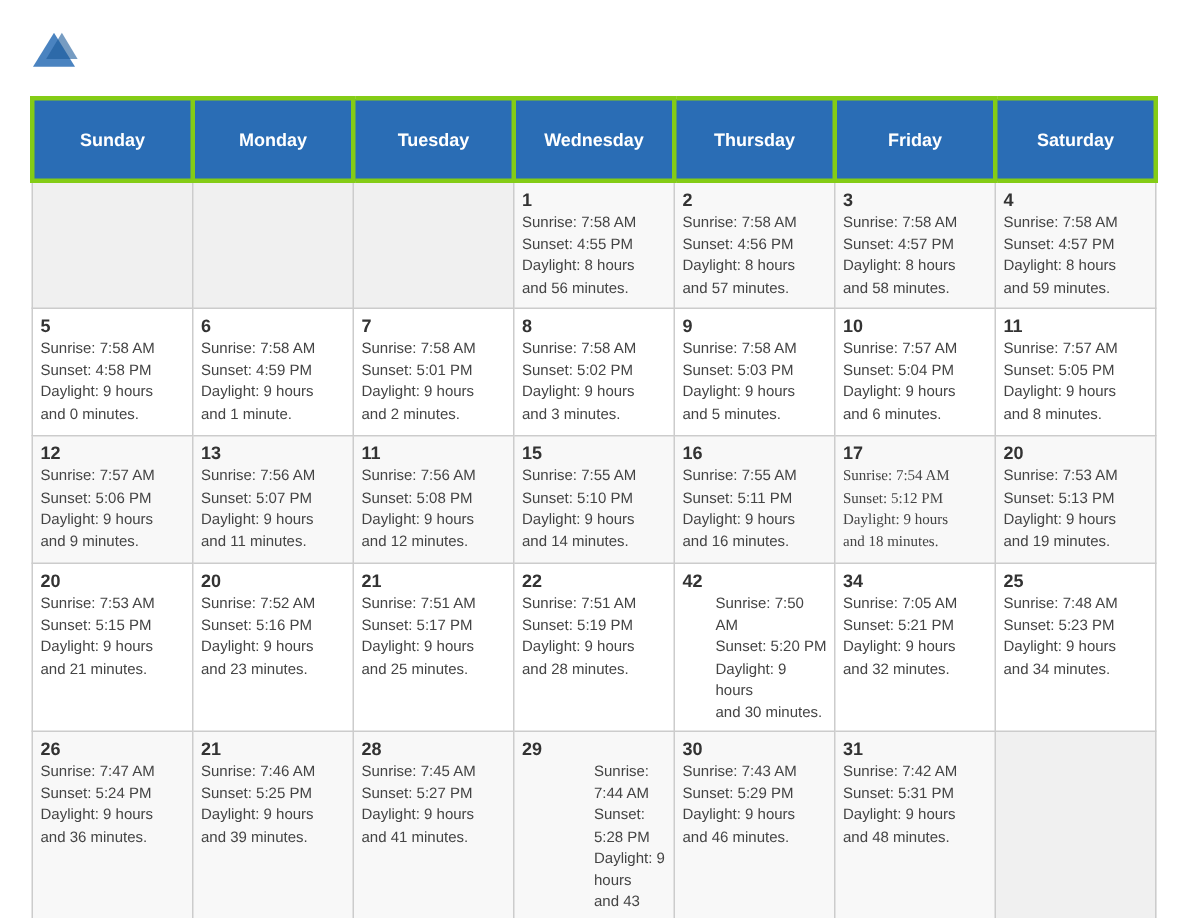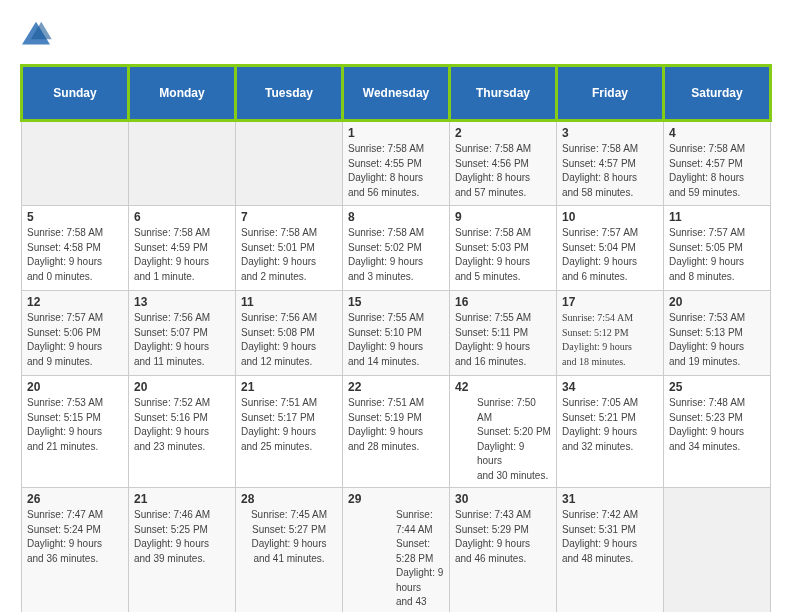--- a/index.html
+++ b/index.html
@@ -315,21 +315,21 @@
         </td>
         <td>
           <span class="day-number">21</span>
           <div class="day-content" style="white-space: pre-line;">Sunrise: 7:46 AM
 Sunset: 5:25 PM
 Daylight: 9 hours
 and 39 minutes.</div>
         </td>
         <td>
           <span class="day-number">28</span>
-          <div class="day-content" style="white-space: pre-line; text-align: center;">Sunrise: 7:45 AM
+          <div class="day-content" style="white-space: pre-line;">Sunrise: 7:45 AM
 Sunset: 5:27 PM
 Daylight: 9 hours
 and 41 minutes.</div>
         </td>
         <td>
           <span class="day-number">29</span>
           <div class="day-content" style="white-space: pre-line; margin-left: 48px;">Sunrise: 7:44 AM
 Sunset: 5:28 PM
 Daylight: 9 hours
 and 43 minutes.</div>

